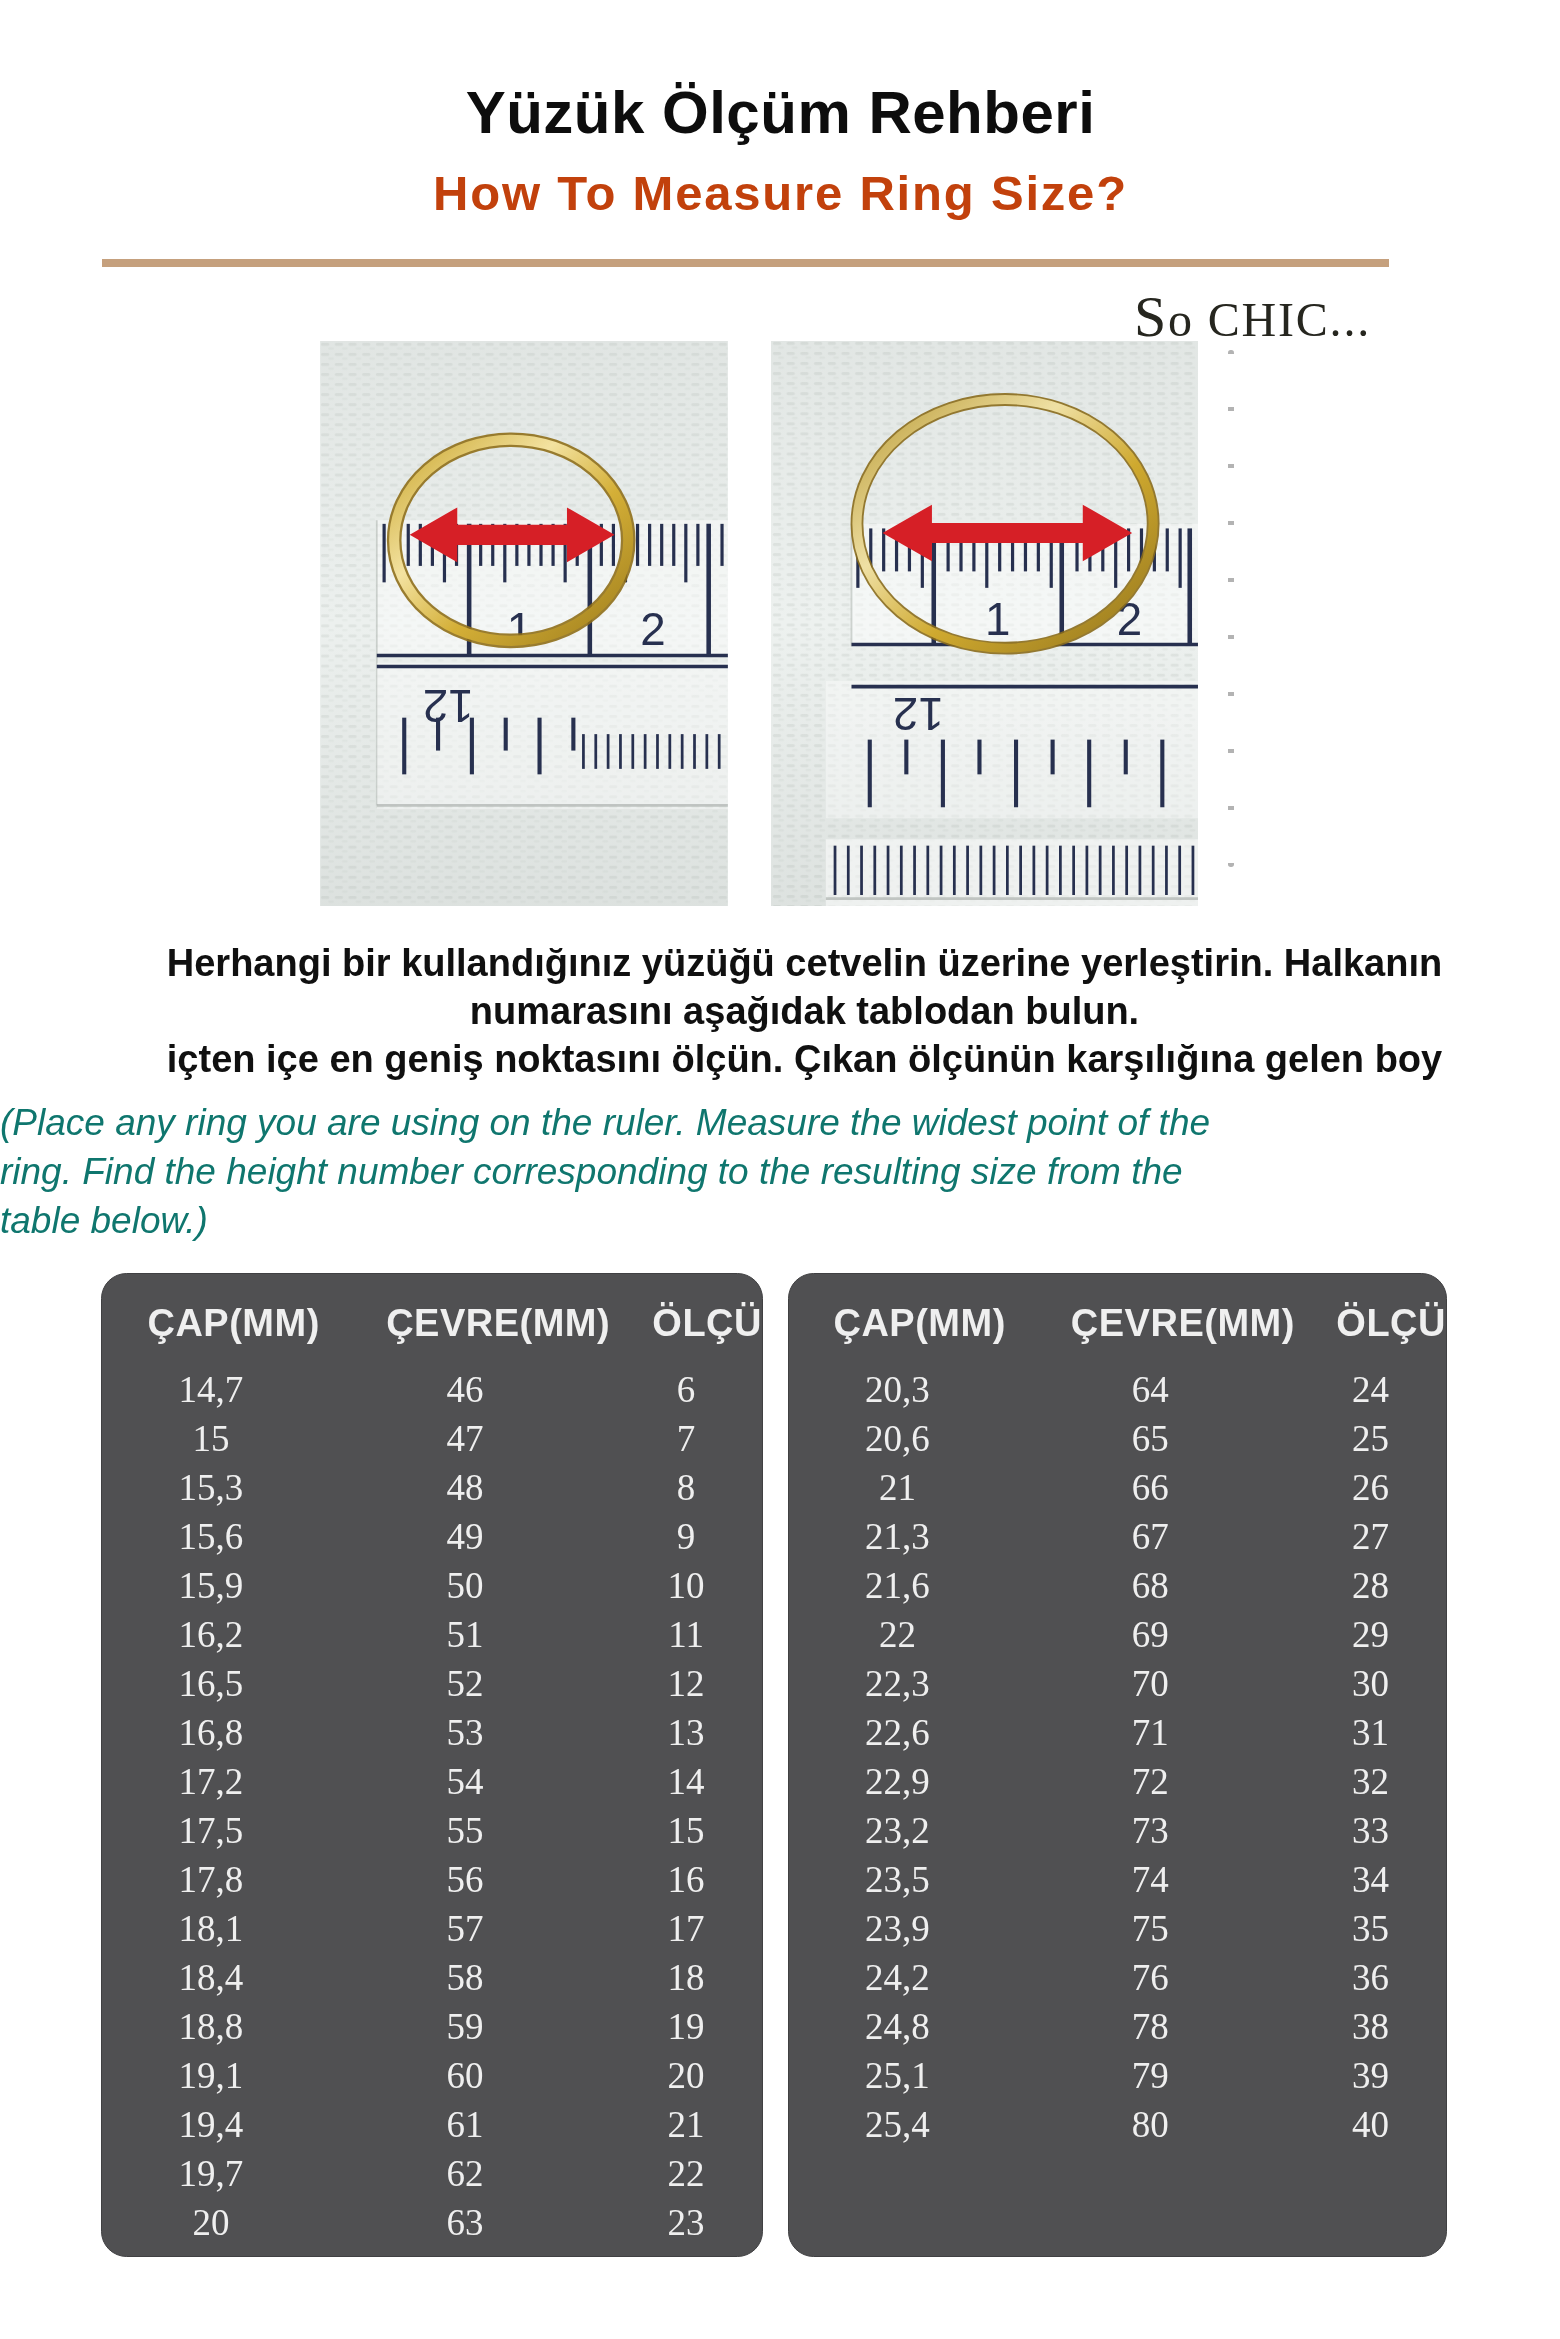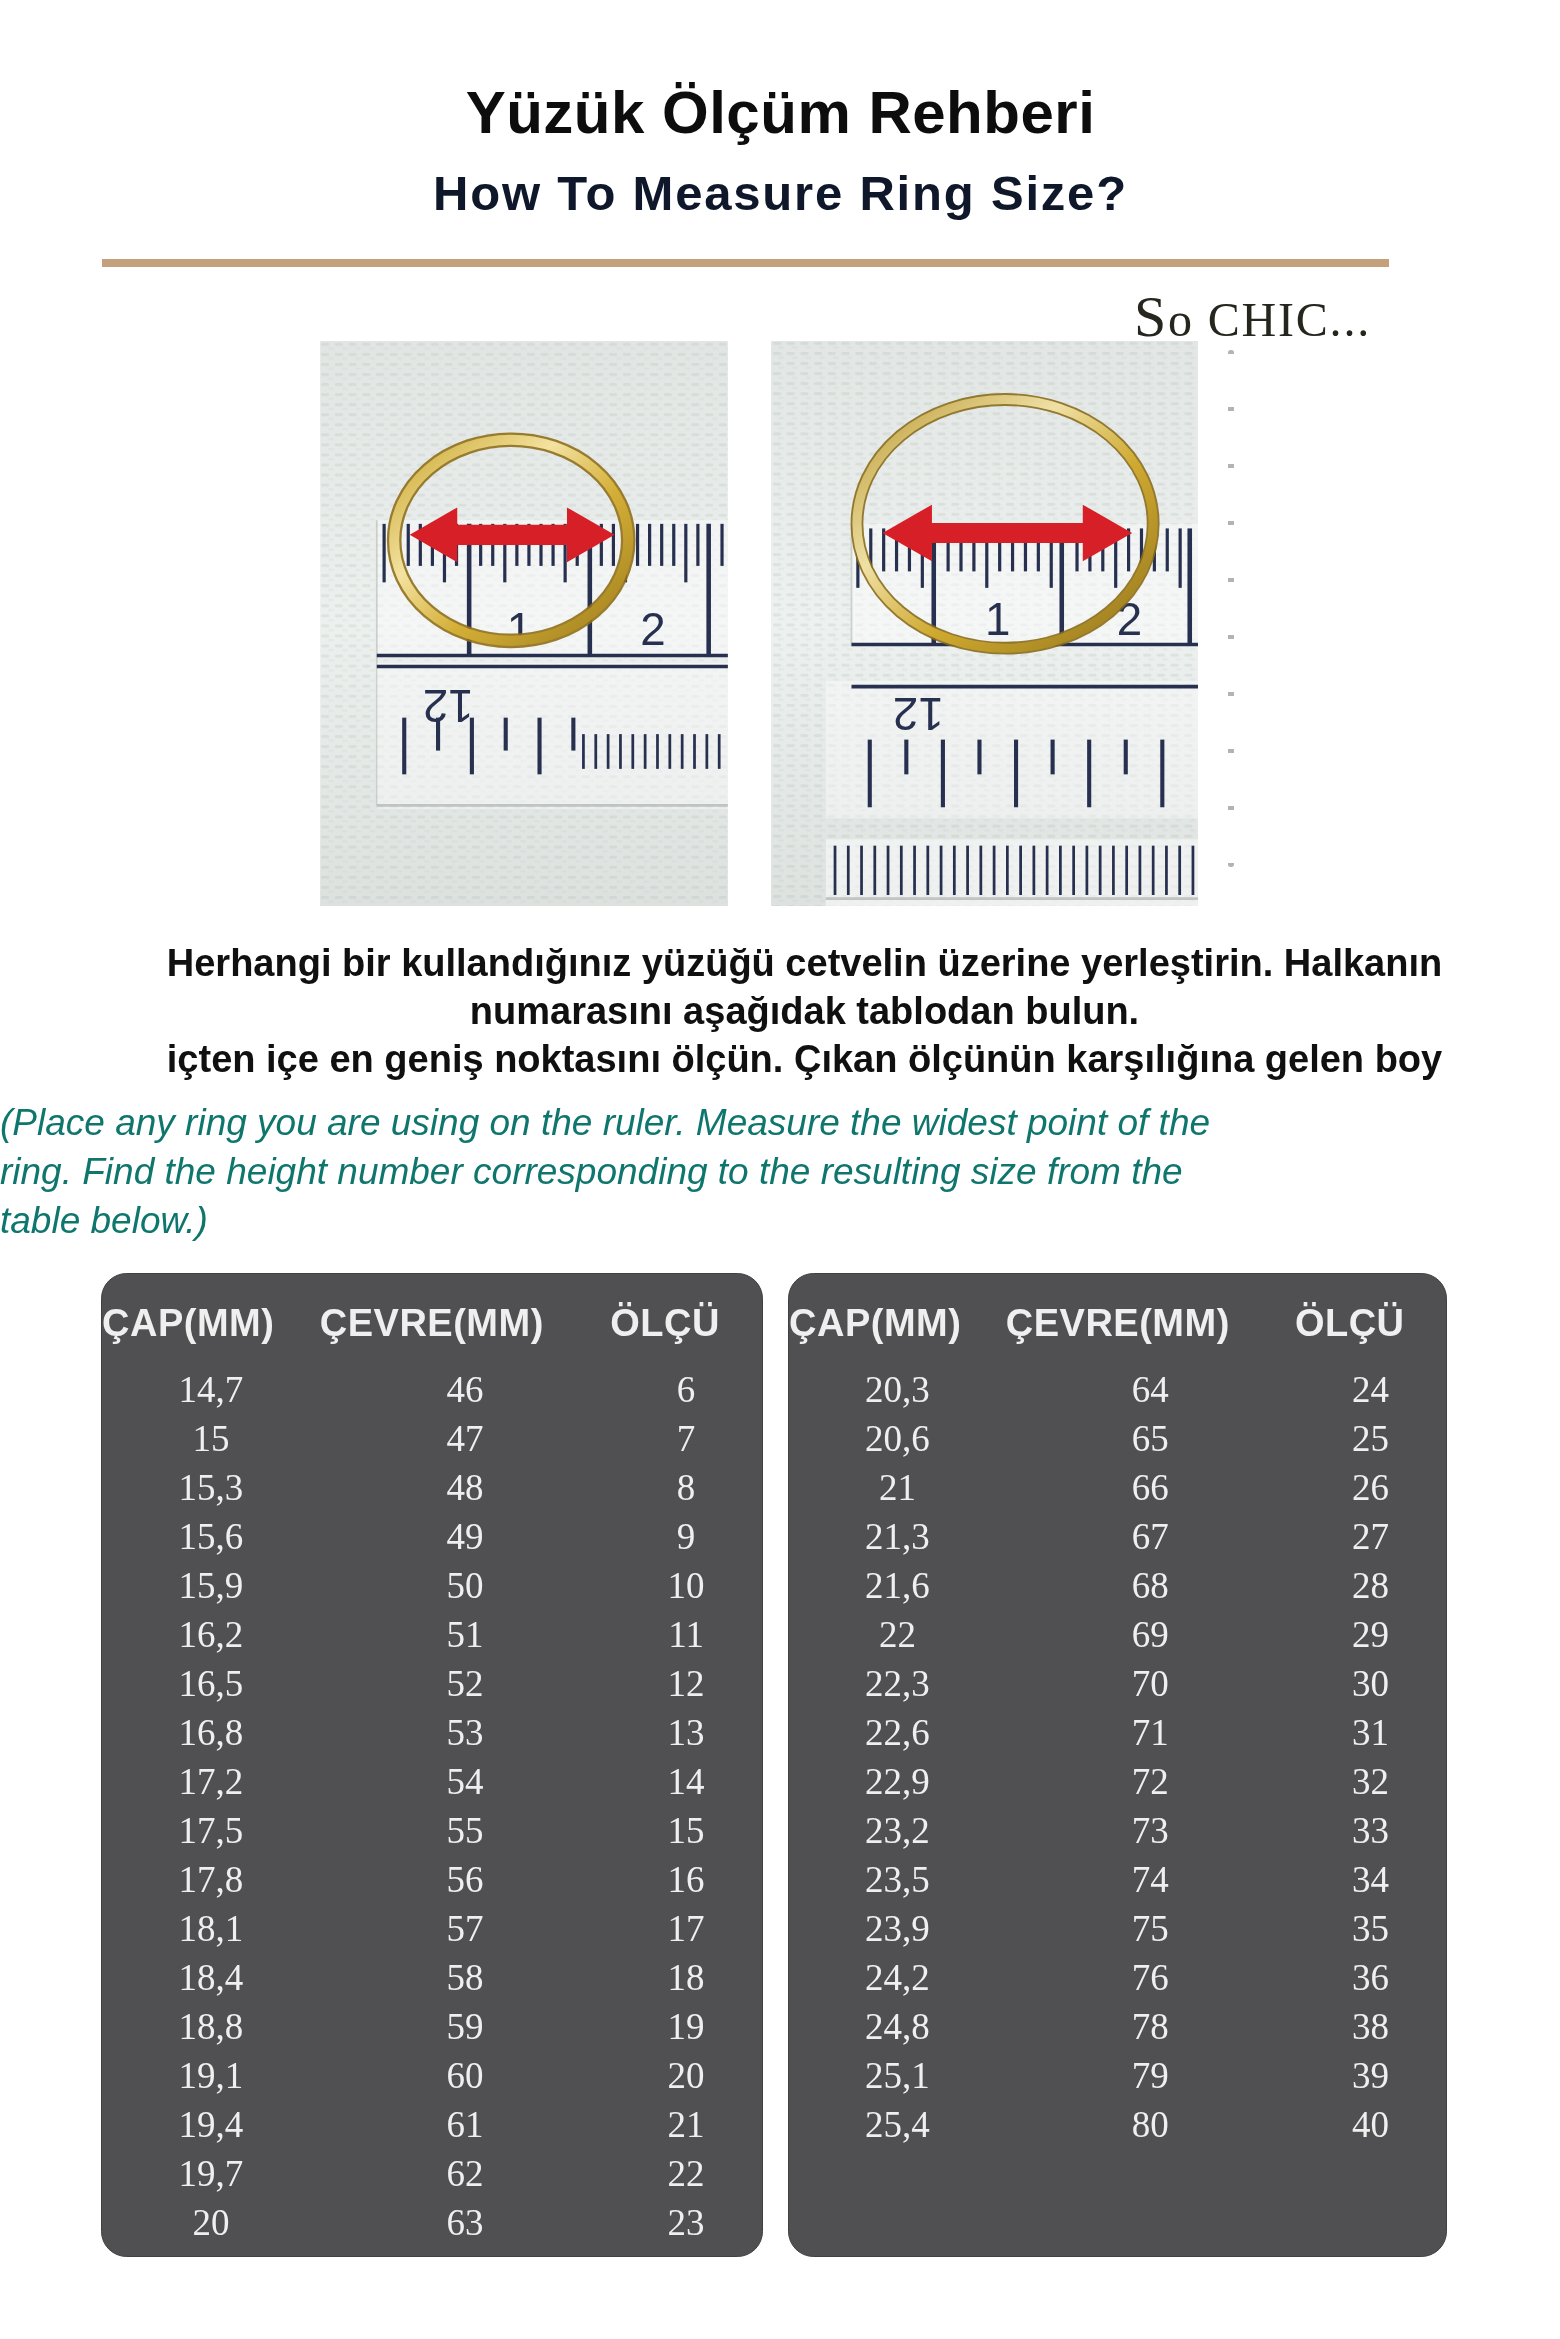--- a/index.html
+++ b/index.html
@@ -15,21 +15,21 @@
   .title {
     position: absolute; top: 80px; left: 0; width: 100%;
     text-align: center;
     font-size: 60px; line-height: 66px; font-weight: bold;
     color: #0d0d0d; letter-spacing: 0.5px;
   }
   .subtitle {
     position: absolute; top: 166px; left: 0; width: 100%;
     text-align: center;
     font-size: 49px; line-height: 55px; font-weight: bold;
-    color: #0f172a; letter-spacing: 1.8px;
+    color: #c2410c; letter-spacing: 1.8px;
   }
   .divider {
     position: absolute; left: 102px; top: 259px;
     width: 1287px; height: 8.2px;
     background: #c5a07d;
   }
   .brand {
     position: absolute; top: 289px; right: 190px;
     font-family: Liberation Serif, serif;
     font-size: 48px; line-height: 55px;
@@ -78,21 +78,21 @@
   }
   .size-table-left  { left: 101px; width: 662px; }
   .size-table-right { left: 788px; width: 659px; }
 
   .table-header {
     display: grid; grid-template-columns: 33% 44% 23%;
     height: 84px; align-items: center;
     padding-top: 7.3px;
     font-weight: bold; font-size: 38px; letter-spacing: 0.5px;
   }
-  .table-header span { text-align: left; }
+  .table-header span { text-align: right; }
   .table-row {
     display: grid; grid-template-columns: 33% 44% 23%;
     height: 49px; align-items: center;
     font-size: 37px;
     font-family: Liberation Serif, serif;
   }
   .table-row .cell { text-align: center; }
 </style>
 </head>
 <body>

